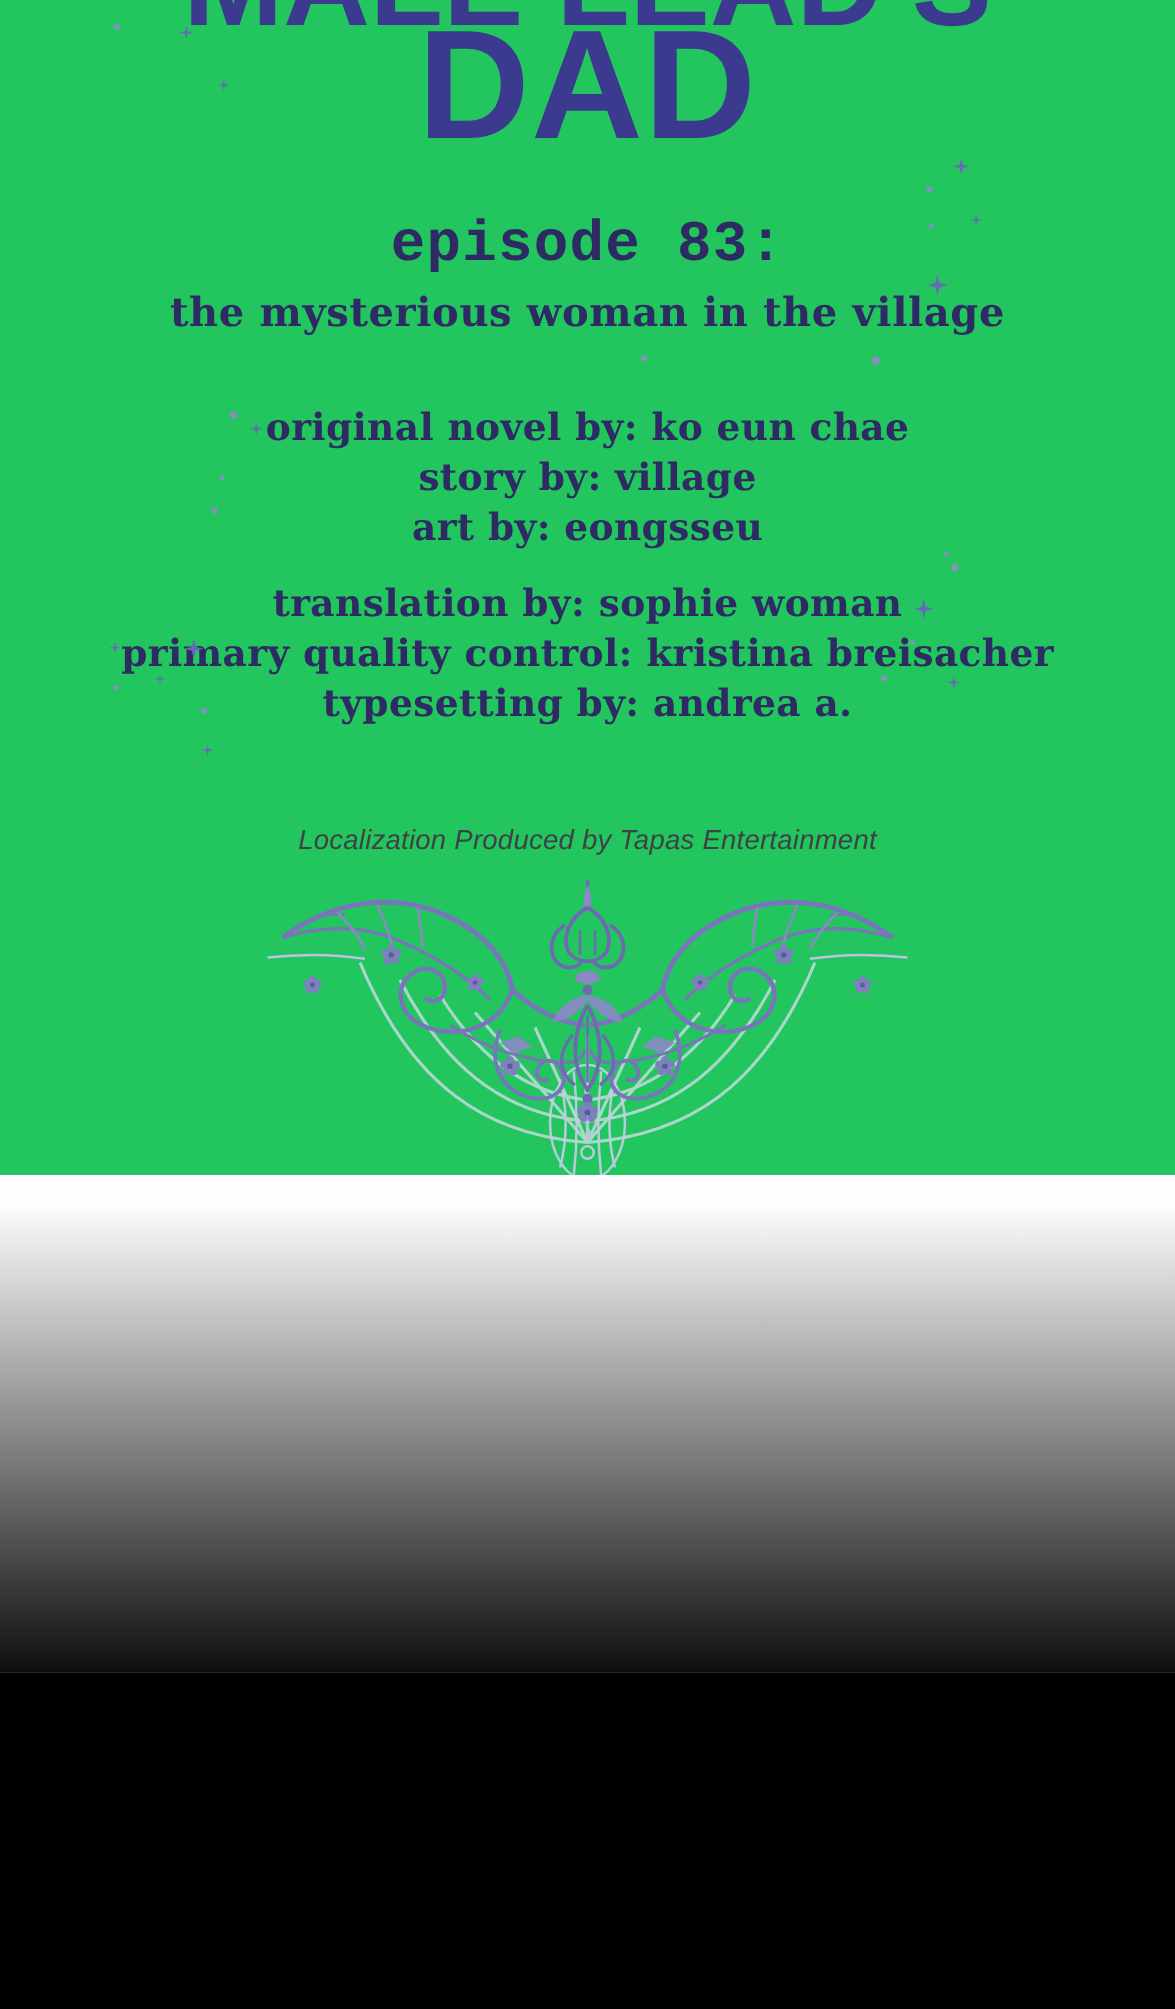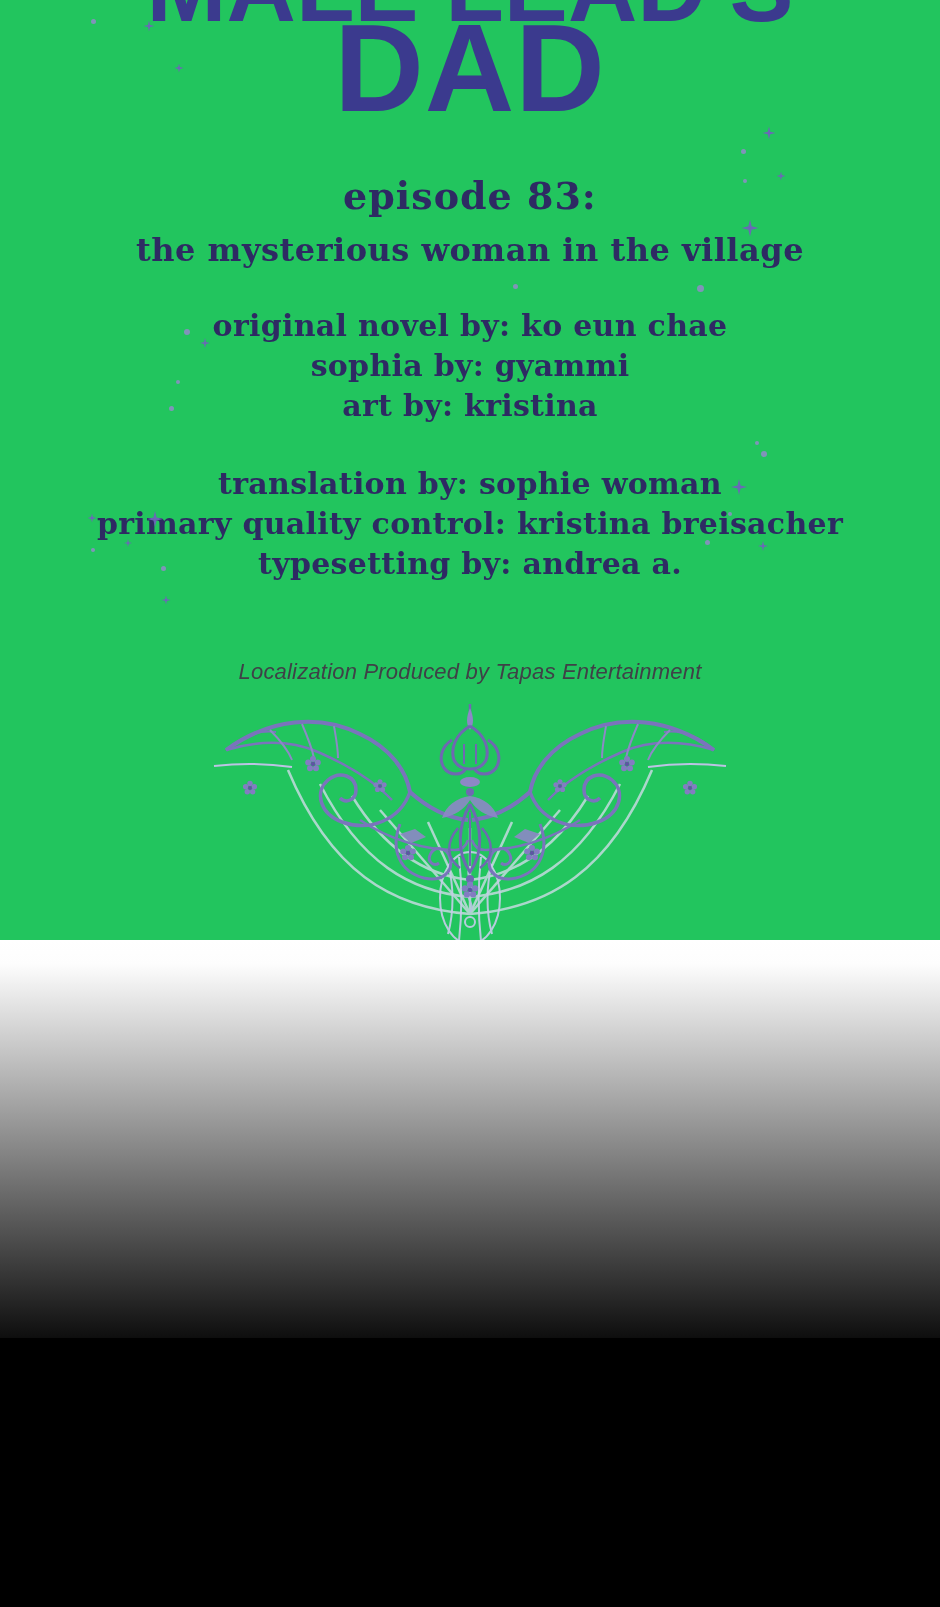--- a/index.html
+++ b/index.html
@@ -26,29 +26,29 @@
     text-align:center;
     font-family:"Liberation Sans", sans-serif;
     font-size:124px;font-weight:700;line-height:1;
     color:#3b3a8e;letter-spacing:1px;
   }
   
   .episode{
     position:absolute;left:0;top:170px;width:940px;
     text-align:center;color:#2e2a63;font-weight:700;
   }
-  .episode .ep-num{font-size:38px;line-height:52px;letter-spacing:1px;}
+  .episode .ep-num{font-size:46px;line-height:52px;letter-spacing:1px;font-family:Liberation Mono, monospace;}
   .episode .ep-title{font-size:32px;line-height:56px;letter-spacing:0.5px;}
   
   .credits{
     position:absolute;left:0;width:940px;
     text-align:center;color:#2e2a63;font-weight:700;
     font-size:30px;line-height:40px;letter-spacing:0.3px;
   }
-  .credits-1{top:306px;}
+  .credits-1{top:323px;}
   .credits-2{top:464px;}
   
   .loc-line{
     position:absolute;left:0;top:658px;width:940px;
     text-align:center;
     font-family:"Liberation Sans", sans-serif;
     font-size:22px;font-weight:400;line-height:28px;
     color:#3f4147;letter-spacing:0.2px;font-style:italic;
   }
   
@@ -81,22 +81,22 @@
 
   <div class="big-title">DAD</div>
 
   <div class="episode">
     <div class="ep-num">episode 83:</div>
     <div class="ep-title">the mysterious woman in the village</div>
   </div>
 
   <div class="credits credits-1">
     <div>original novel by: ko eun chae</div>
-    <div>sophia by: gyammi</div>
-    <div>art by: kristina</div>
+    <div>story by: village</div>
+    <div>art by: eongsseu</div>
   </div>
 
   <div class="credits credits-2">
     <div>translation by: sophie woman</div>
     <div>primary quality control: kristina breisacher</div>
     <div>typesetting by: andrea a.</div>
   </div>
 
   <div class="loc-line">Localization Produced by Tapas Entertainment</div>
 

